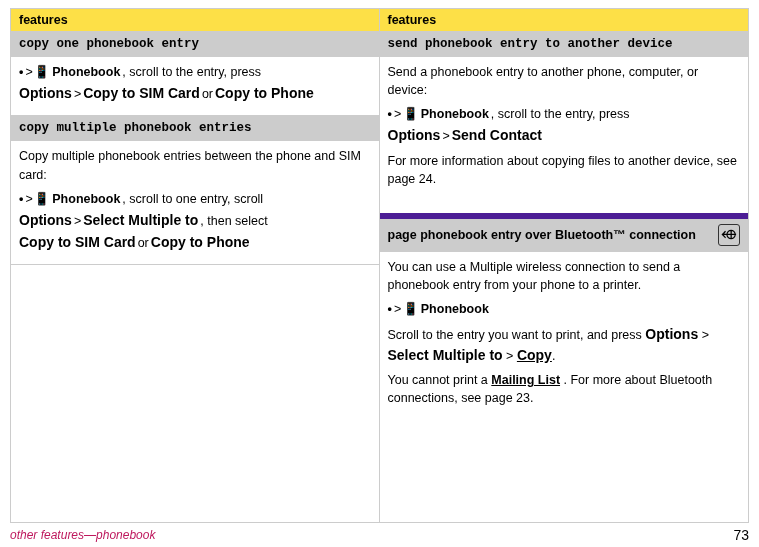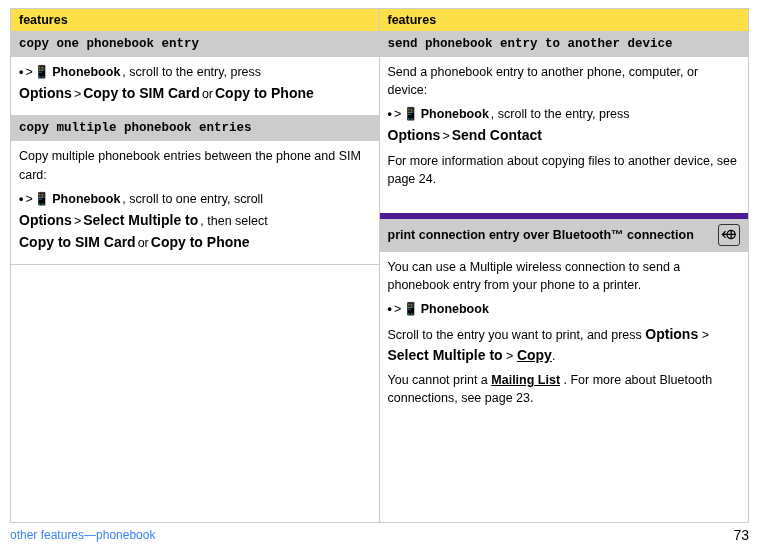--- a/index.html
+++ b/index.html
@@ -123,22 +123,23 @@
     .footer {
       display: flex;
       justify-content: flex-end;
       align-items: center;
       padding: 4px 10px 4px 10px;
       font-size: 12.5px;
     }
 
     .footer-left {
       flex: 1;
+      font-style: italic;
       font-size: 12px;
-      color: #3b82f6;
+      color: #be185d;
     }
 
     .footer-right {
       font-weight: normal;
       font-size: 14px;
     }
 
     .bluetooth-icon {
       display: inline-block;
       width: 22px;
@@ -262,21 +263,21 @@
         <div class="nav-line">
           <span class="options-text">Options</span>
           <span>&gt;</span>
           <span class="options-text">Send Contact</span>
         </div>
         <p style="margin-top:6px;">For more information about copying files to another device, see page 24.</p>
       </div>
 
       <div class="right-section-header">
         <div class="right-header-row">
-          <span style="flex:1;">print connection entry over Bluetooth™ connection</span>
+          <span style="flex:1;">page phonebook entry over Bluetooth™ connection</span>
           <div class="bluetooth-icon">⬲</div>
         </div>
       </div>
       <div class="right-section-content2">
         <p>You can use a Multiple wireless connection to send a phonebook entry from your phone to a printer.</p>
         <div class="nav-line" style="margin-bottom:6px;">
           <span class="dot-nav">•</span>
           <span>&gt;</span>
           <span class="phonebook-bold">📱</span>
           <span class="phonebook-bold">Phonebook</span>

